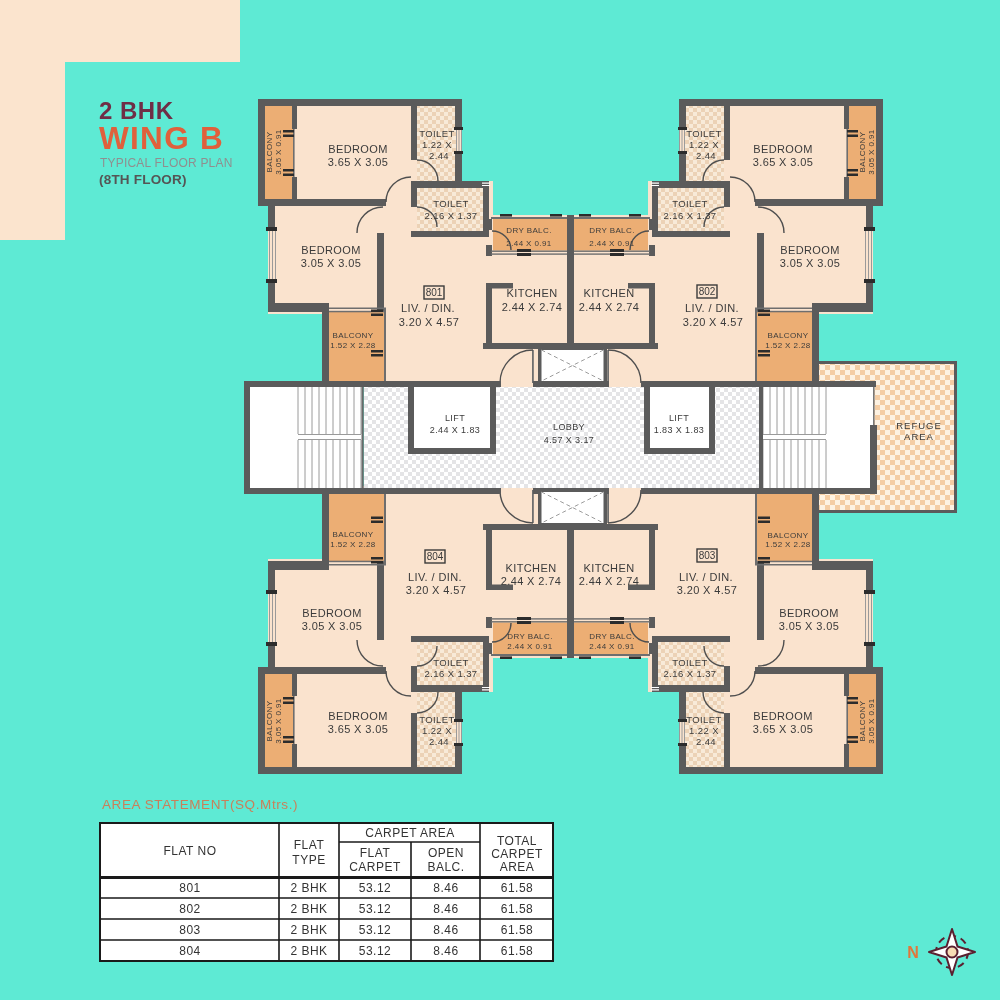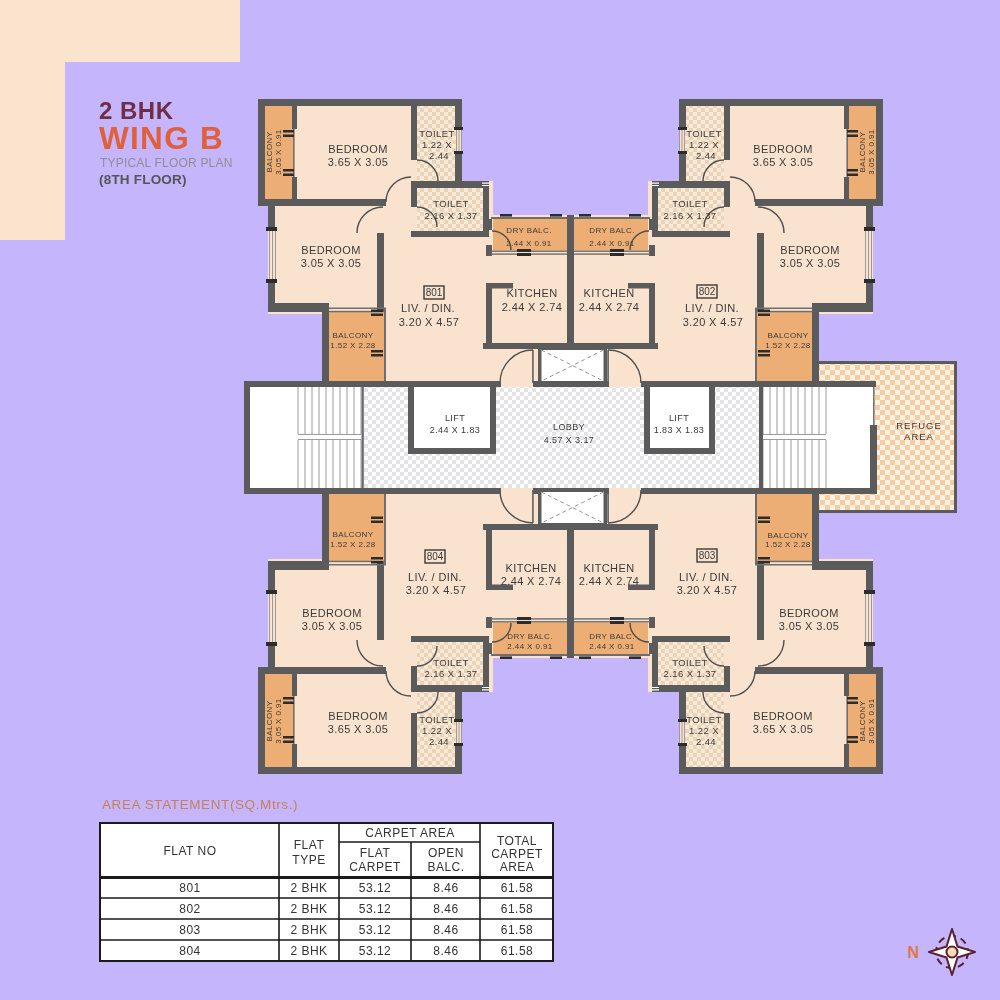--- a/index.html
+++ b/index.html
@@ -1,16 +1,16 @@
 <!DOCTYPE html>
 <html><head>
 <meta charset="utf-8">
 <style>
 html,body{margin:0;padding:0;background:#fff;}
-#page{position:relative;width:1000px;height:1000px;overflow:hidden;background:#c4b5fd;}
+#page{position:relative;width:1000px;height:1000px;overflow:hidden;background:#5eead4;}
 text{font-family:"Liberation Sans",sans-serif;}
 </style>
 </head>
 <body>
 <div id="page">
 <svg width="1000" height="1000" viewBox="0 0 1000 1000" xmlns="http://www.w3.org/2000/svg">
 <defs>
 <pattern id="ph" width="8" height="8" patternUnits="userSpaceOnUse">
   <rect width="8" height="8" fill="#f8ead8"></rect>
   <rect width="4" height="4" fill="#ecd2b6"></rect>

